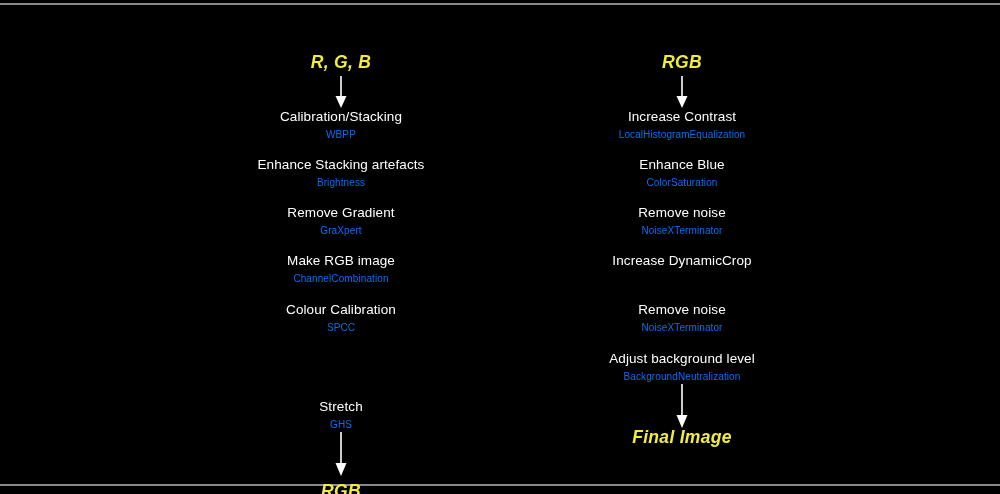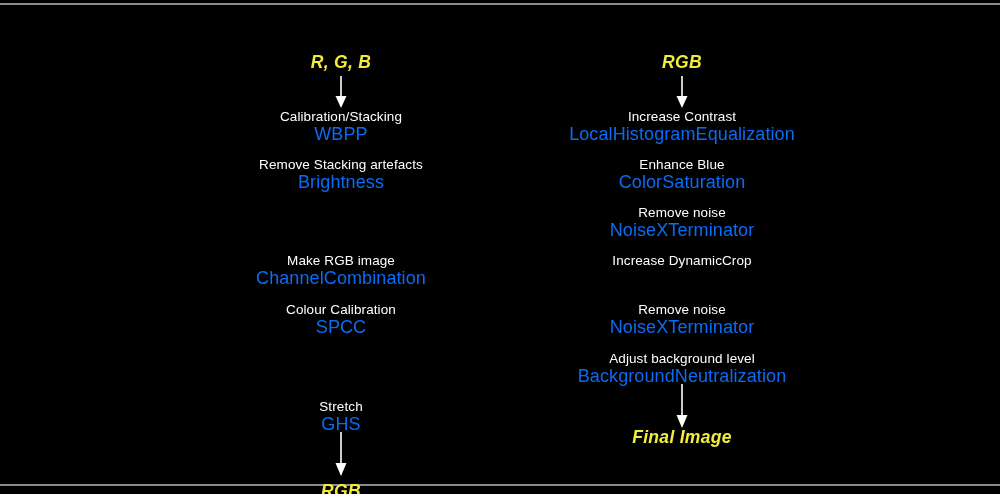--- a/index.html
+++ b/index.html
@@ -54,21 +54,21 @@
   .step-title {
     color: #ffffff;
     font-weight: normal;
     font-size: 13.5px;
     letter-spacing: 0.1px;
     line-height: 15px;
   }
   .step-proc {
     color: #0a6cf5;
     font-weight: normal;
-    font-size: 18px;
+    font-size: 10px;
     letter-spacing: 0.1px;
     line-height: 15px;
     margin-top: 3px;
   }
 
   .arrow {
     position: absolute;
     left: 0;
     width: 340px;
     display: flex;
@@ -94,24 +94,28 @@
         <polygon points="7,32 1.5,20 12.5,20" fill="#ffffff"></polygon>
       </svg>
     </div>
 
     <div class="node" style="top:85px;">
       <div class="step-title">Calibration/Stacking</div>
       <div class="step-proc">WBPP</div>
     </div>
 
     <div class="node" style="top:133px;">
-      <div class="step-title">Remove Stacking artefacts</div>
+      <div class="step-title">Enhance Stacking artefacts</div>
       <div class="step-proc">Brightness</div>
     </div>
 
+    <div class="node" style="top:181px;">
+      <div class="step-title">Remove Gradient</div>
+      <div class="step-proc">GraXpert</div>
+    </div>
 
     <div class="node" style="top:229px;">
       <div class="step-title">Make RGB image</div>
       <div class="step-proc">ChannelCombination</div>
     </div>
 
     <div class="node" style="top:278px;">
       <div class="step-title">Colour Calibration</div>
       <div class="step-proc">SPCC</div>
     </div>

